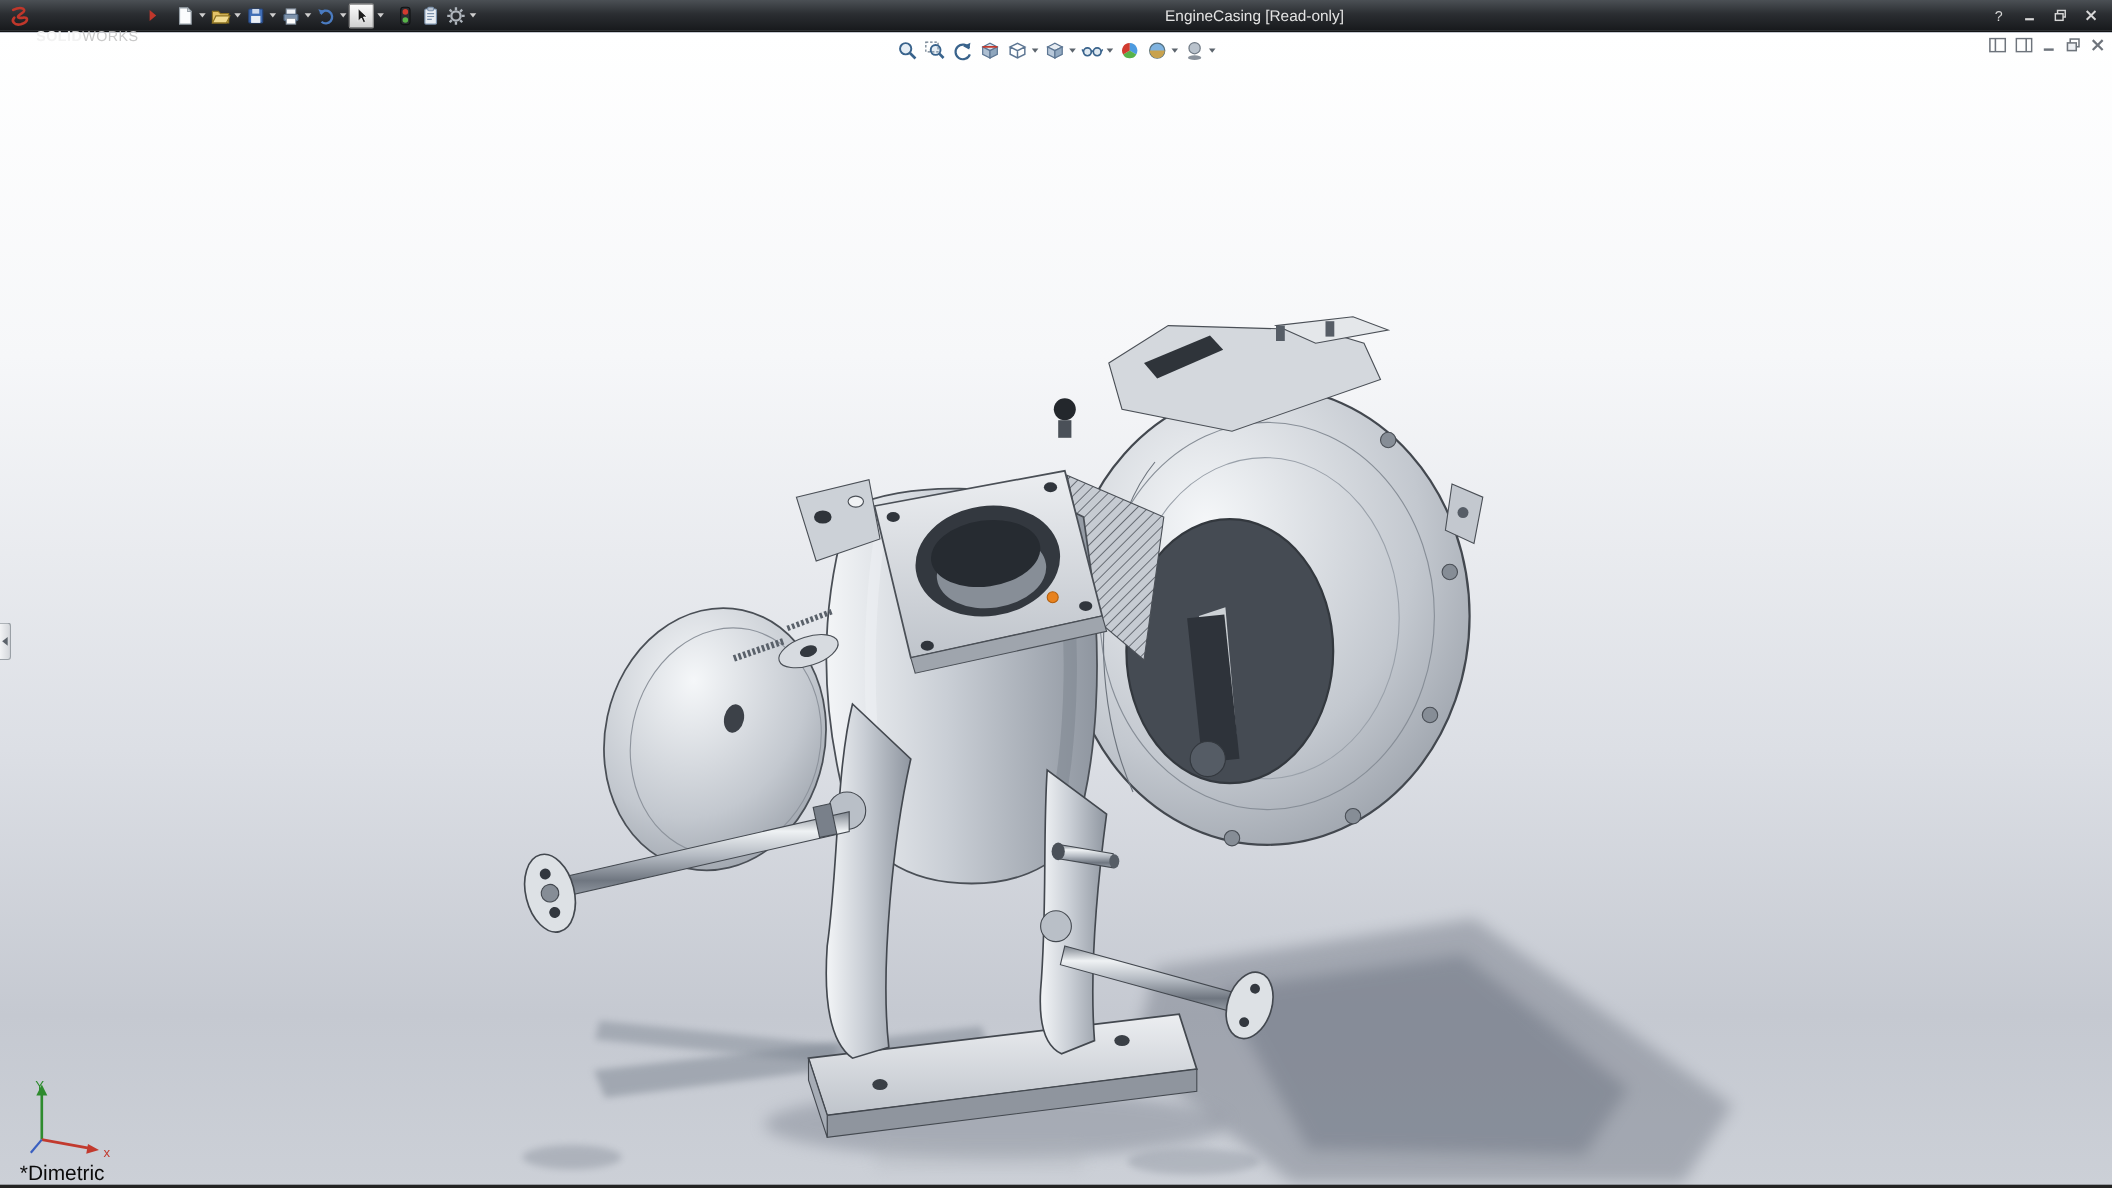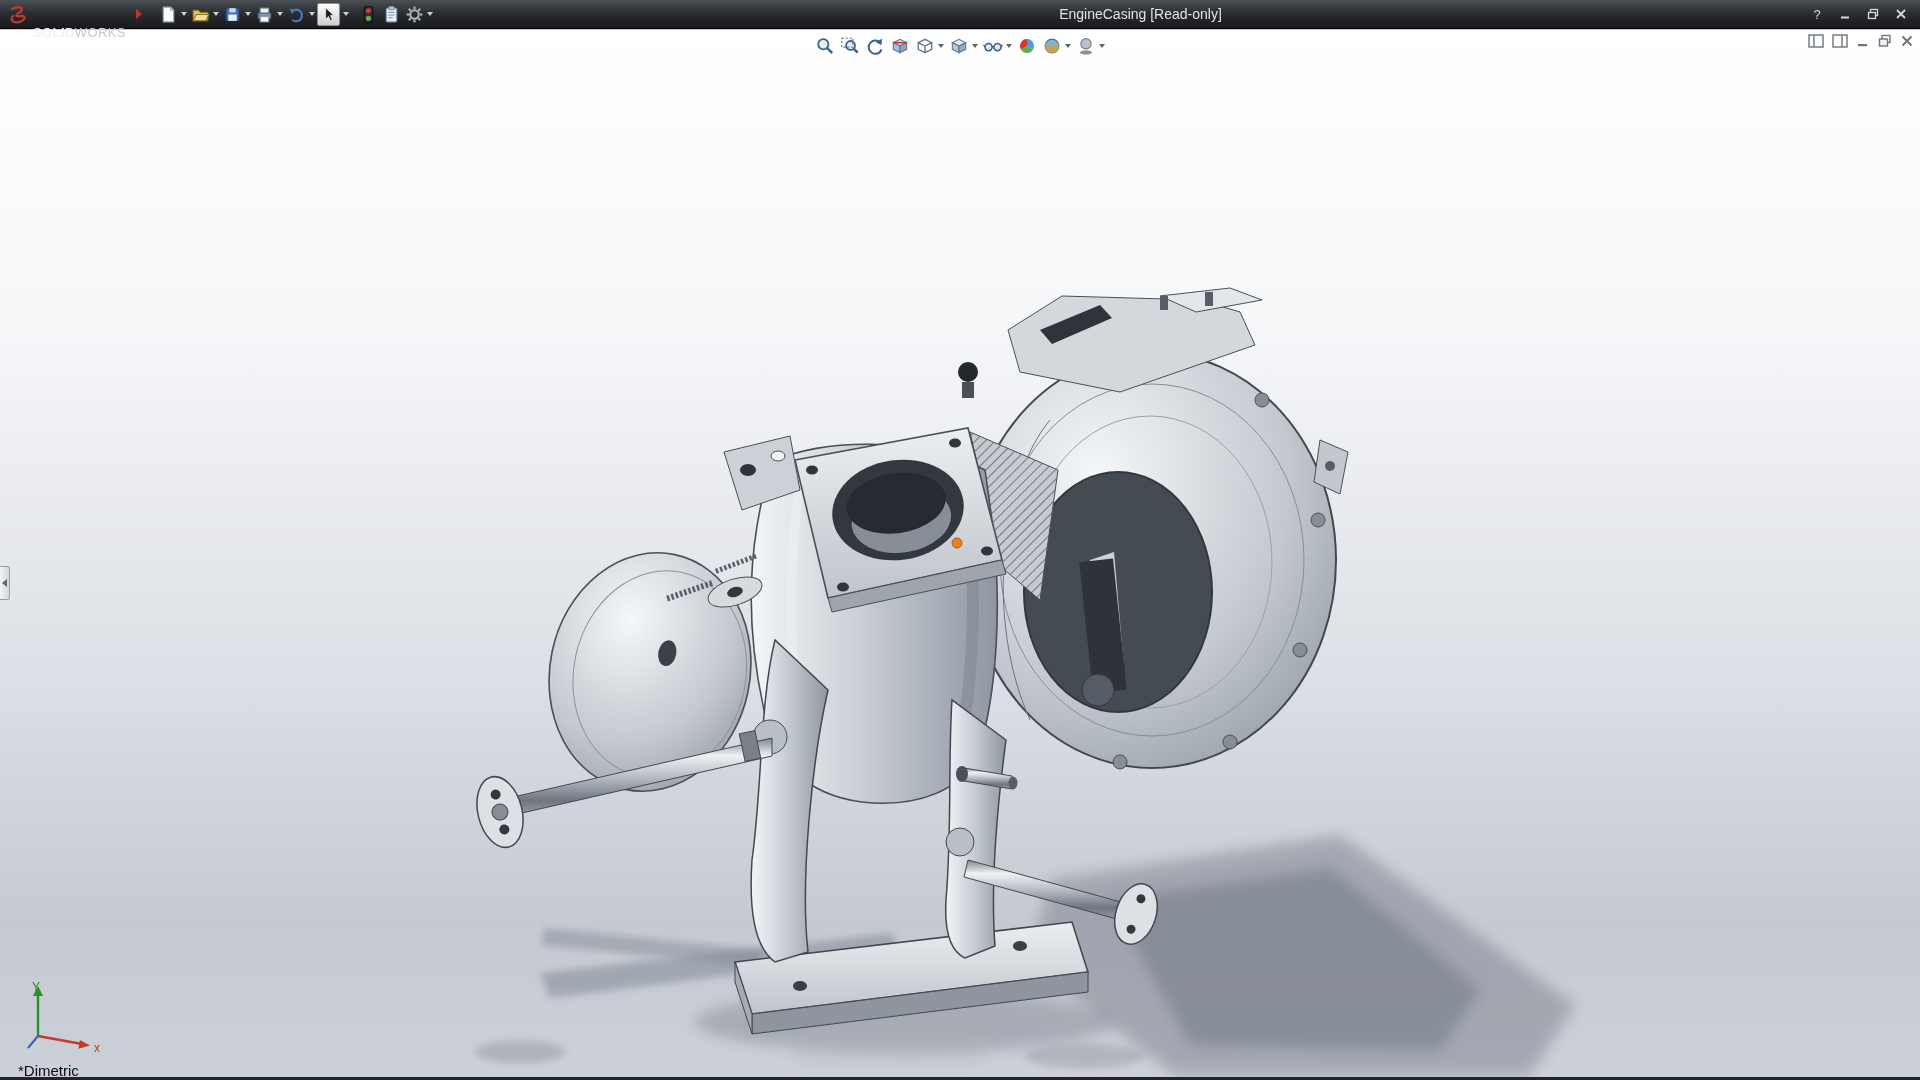--- a/index.html
+++ b/index.html
@@ -44,21 +44,21 @@
   
   .fm-tab { position:absolute; left:0; top:536px; width:10px; height:34px;
     background:linear-gradient(90deg,#f2f3f5,#d4d7db); border:1px solid #9aa0a6; border-left:none;
     border-radius:0 3px 3px 0; display:flex; align-items:center; justify-content:center; }
   .fm-tab .arr { width:0;height:0;border-top:4px solid transparent;border-bottom:4px solid transparent;
     border-right:5px solid #5c636b; }
 
   
   .triad { position:absolute; left:20px; bottom:22px; width:90px; height:80px; }
   .triad text { font-size:12px; font-family:"Liberation Sans",sans-serif; }
-  .view-label { position:absolute; left:18px; bottom:1px; font-size:15px; color:#0b0b0b;text-align:right; }
+  .view-label { position:absolute; left:18px; bottom:1px; font-size:19px; color:#0b0b0b;text-align:right; }
 
   .bottom-edge { position:absolute; left:0; right:0; bottom:0; height:3px; background:#232323; z-index:60; }
 </style>
 </head>
 <body>
 
 <div class="titlebar">
   <div class="brand">
     <svg width="20" height="20" viewBox="0 0 20 20">
       <path d="M4,5 C12,1 17,5 12,8 C7,11 7,13 13,12 C18,11 18,16 11,18 C5,19.5 2,15 5,12" stroke="#c0372b" stroke-width="2.4" fill="none" stroke-linecap="round"></path>

